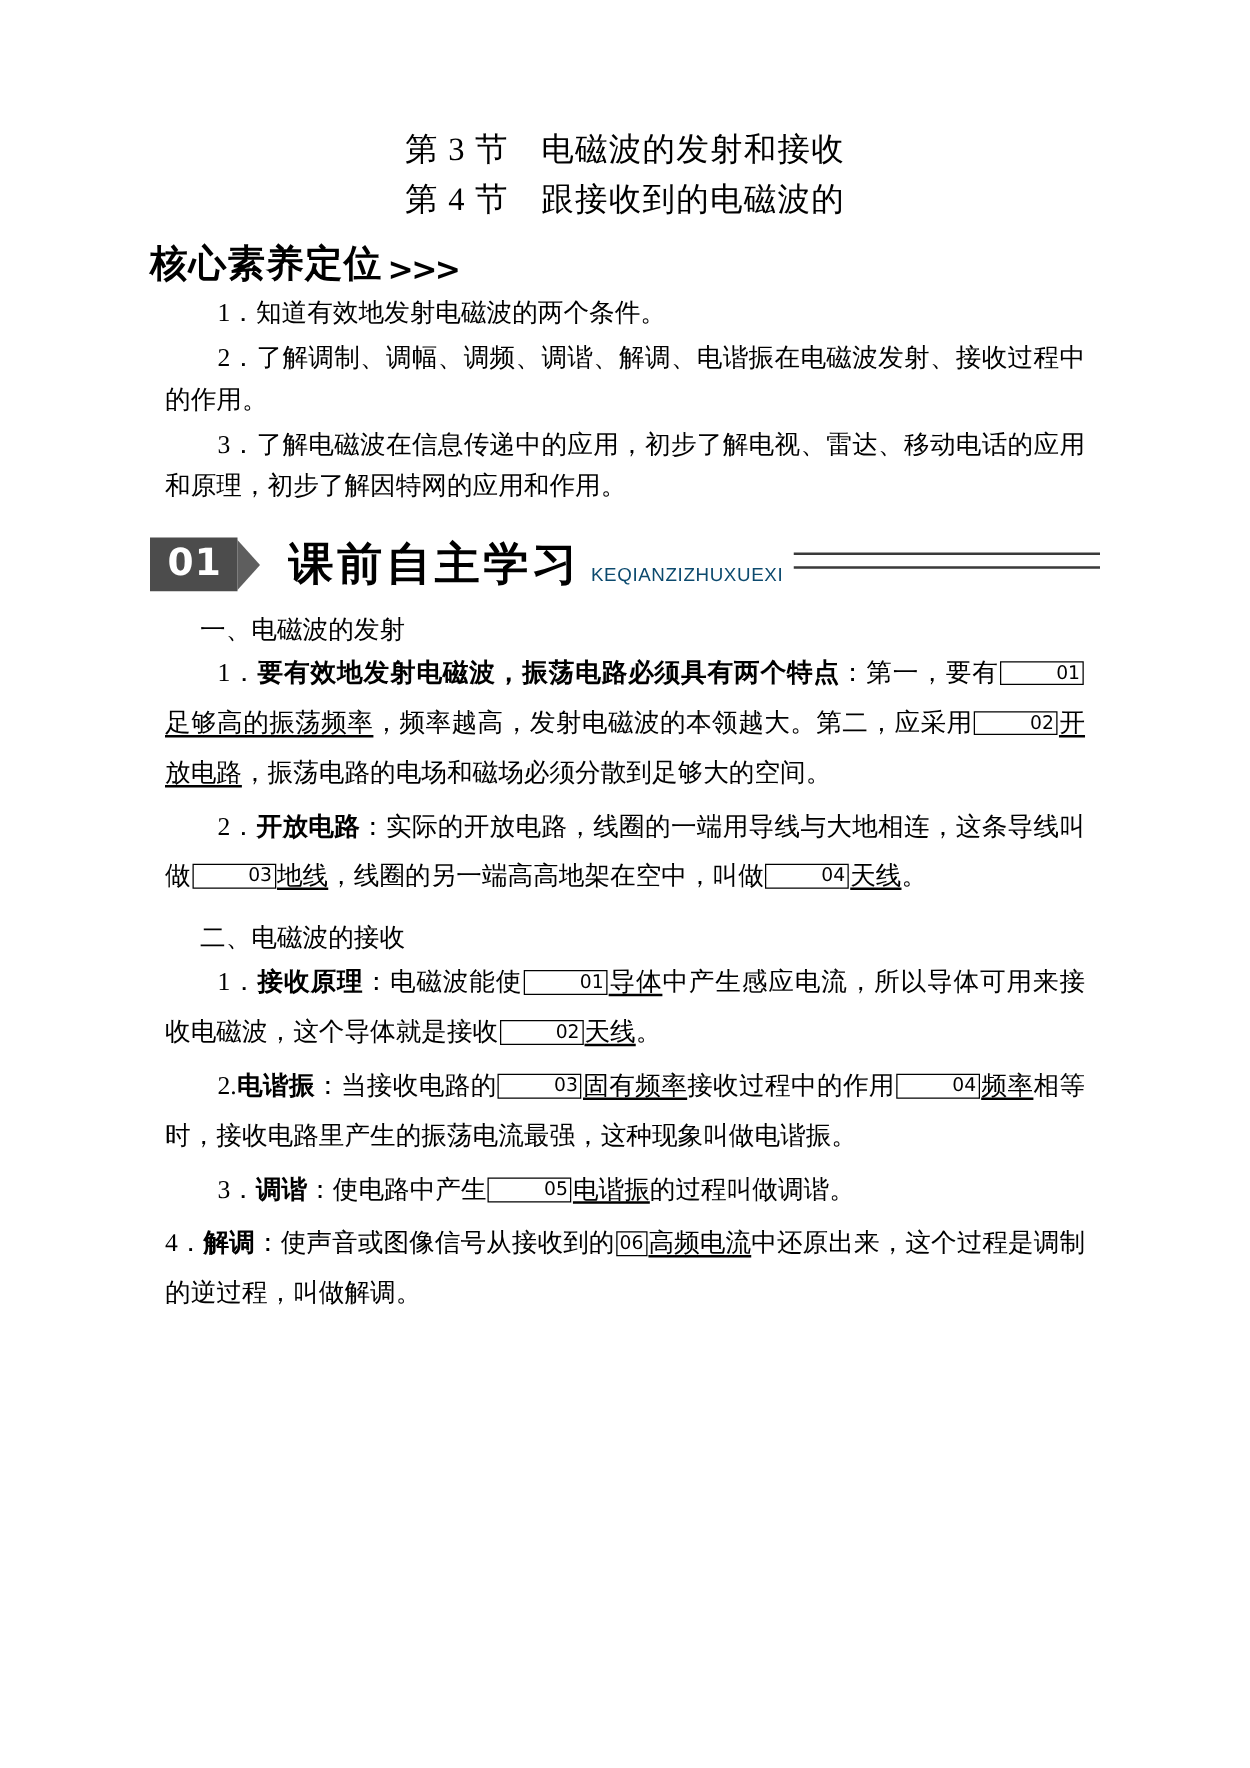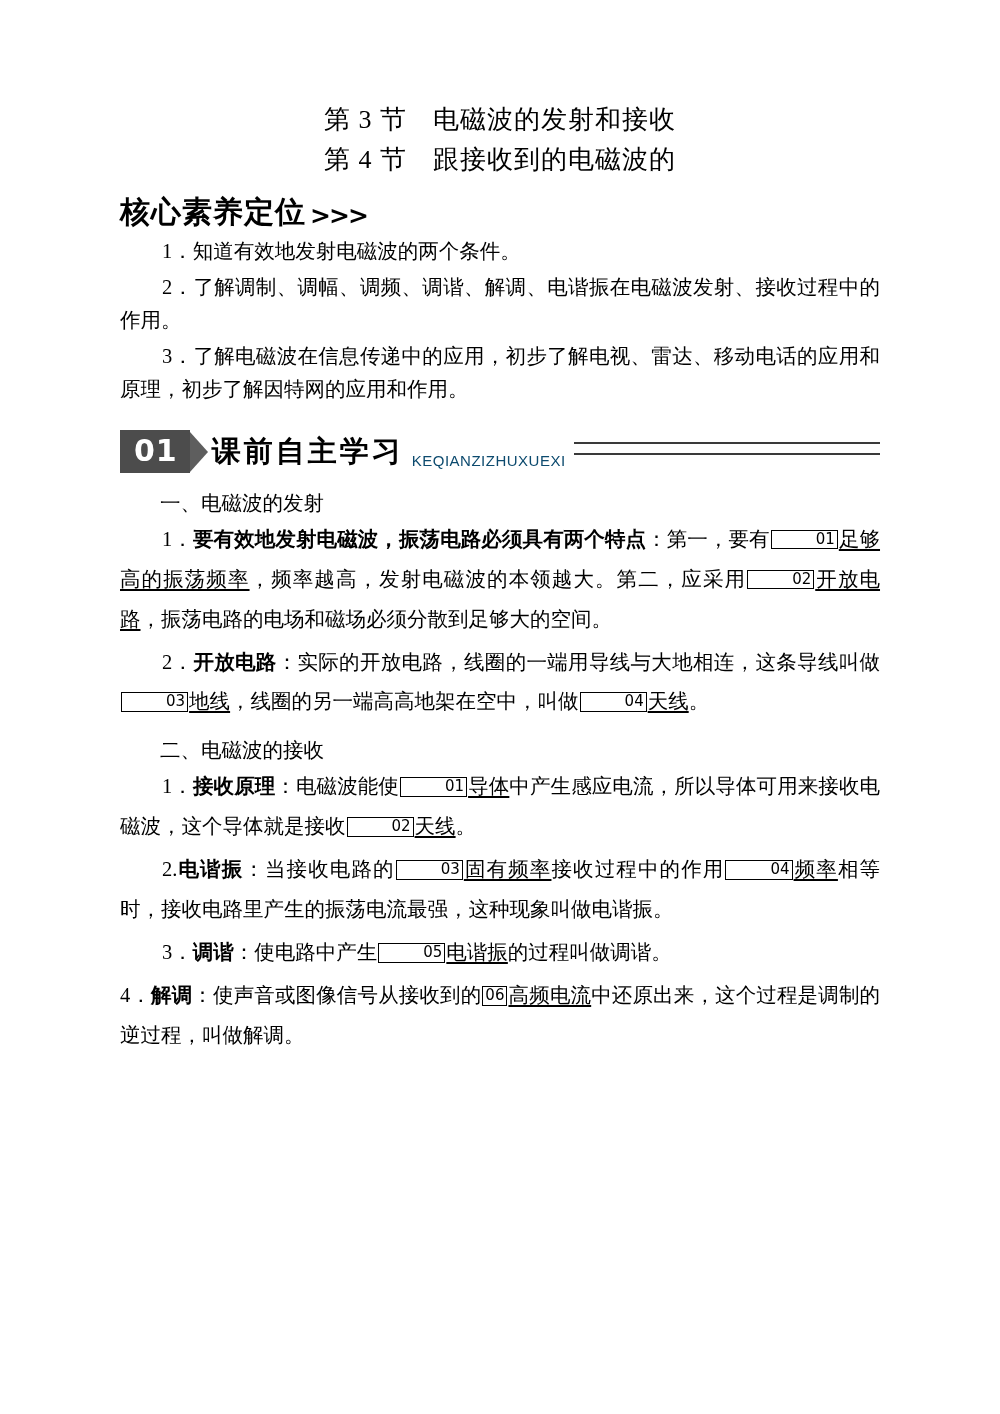--- a/index.html
+++ b/index.html
@@ -50,21 +50,21 @@
     font-weight: bold;
     font-family: "DejaVu Sans", sans-serif;
     letter-spacing: -2px;
     line-height: 1;
     margin-bottom: 1px;
   }
 
   p.body-text {
     font-size: 20.5px;
     line-height: 1.62;
-    margin: 3px 0;
+    margin: 3px 12px;
     text-align: justify;
     text-justify: inter-ideograph;
   }
   p.indent { text-indent: 42px; }
 
   
   .banner {
     margin: 22px 0 14px 0;
     display: flex;
     align-items: center;
@@ -84,25 +84,25 @@
   }
   .banner-wedge {
     width: 0; height: 0;
     border-top: 20px solid transparent;
     border-bottom: 20px solid transparent;
     border-left: 18px solid #4c4c4c;
     margin-left: 0px;
     opacity: .9;
   }
   .banner-title {
-    font-size: 29px;
+    font-size: 36px;
     font-weight: bold;
     font-family: "DejaVu Sans", sans-serif;
     letter-spacing: 3px;
-    margin-left: 4px;
+    margin-left: 23px;
     white-space: nowrap;
   }
   .banner-pinyin {
     font-family: Liberation Sans, sans-serif;
     font-size: 15px;
     letter-spacing: 0.5px;
     color: #0c4a6e;
     margin-left: 8px;
     align-self: flex-end;
     margin-bottom: 6px;

